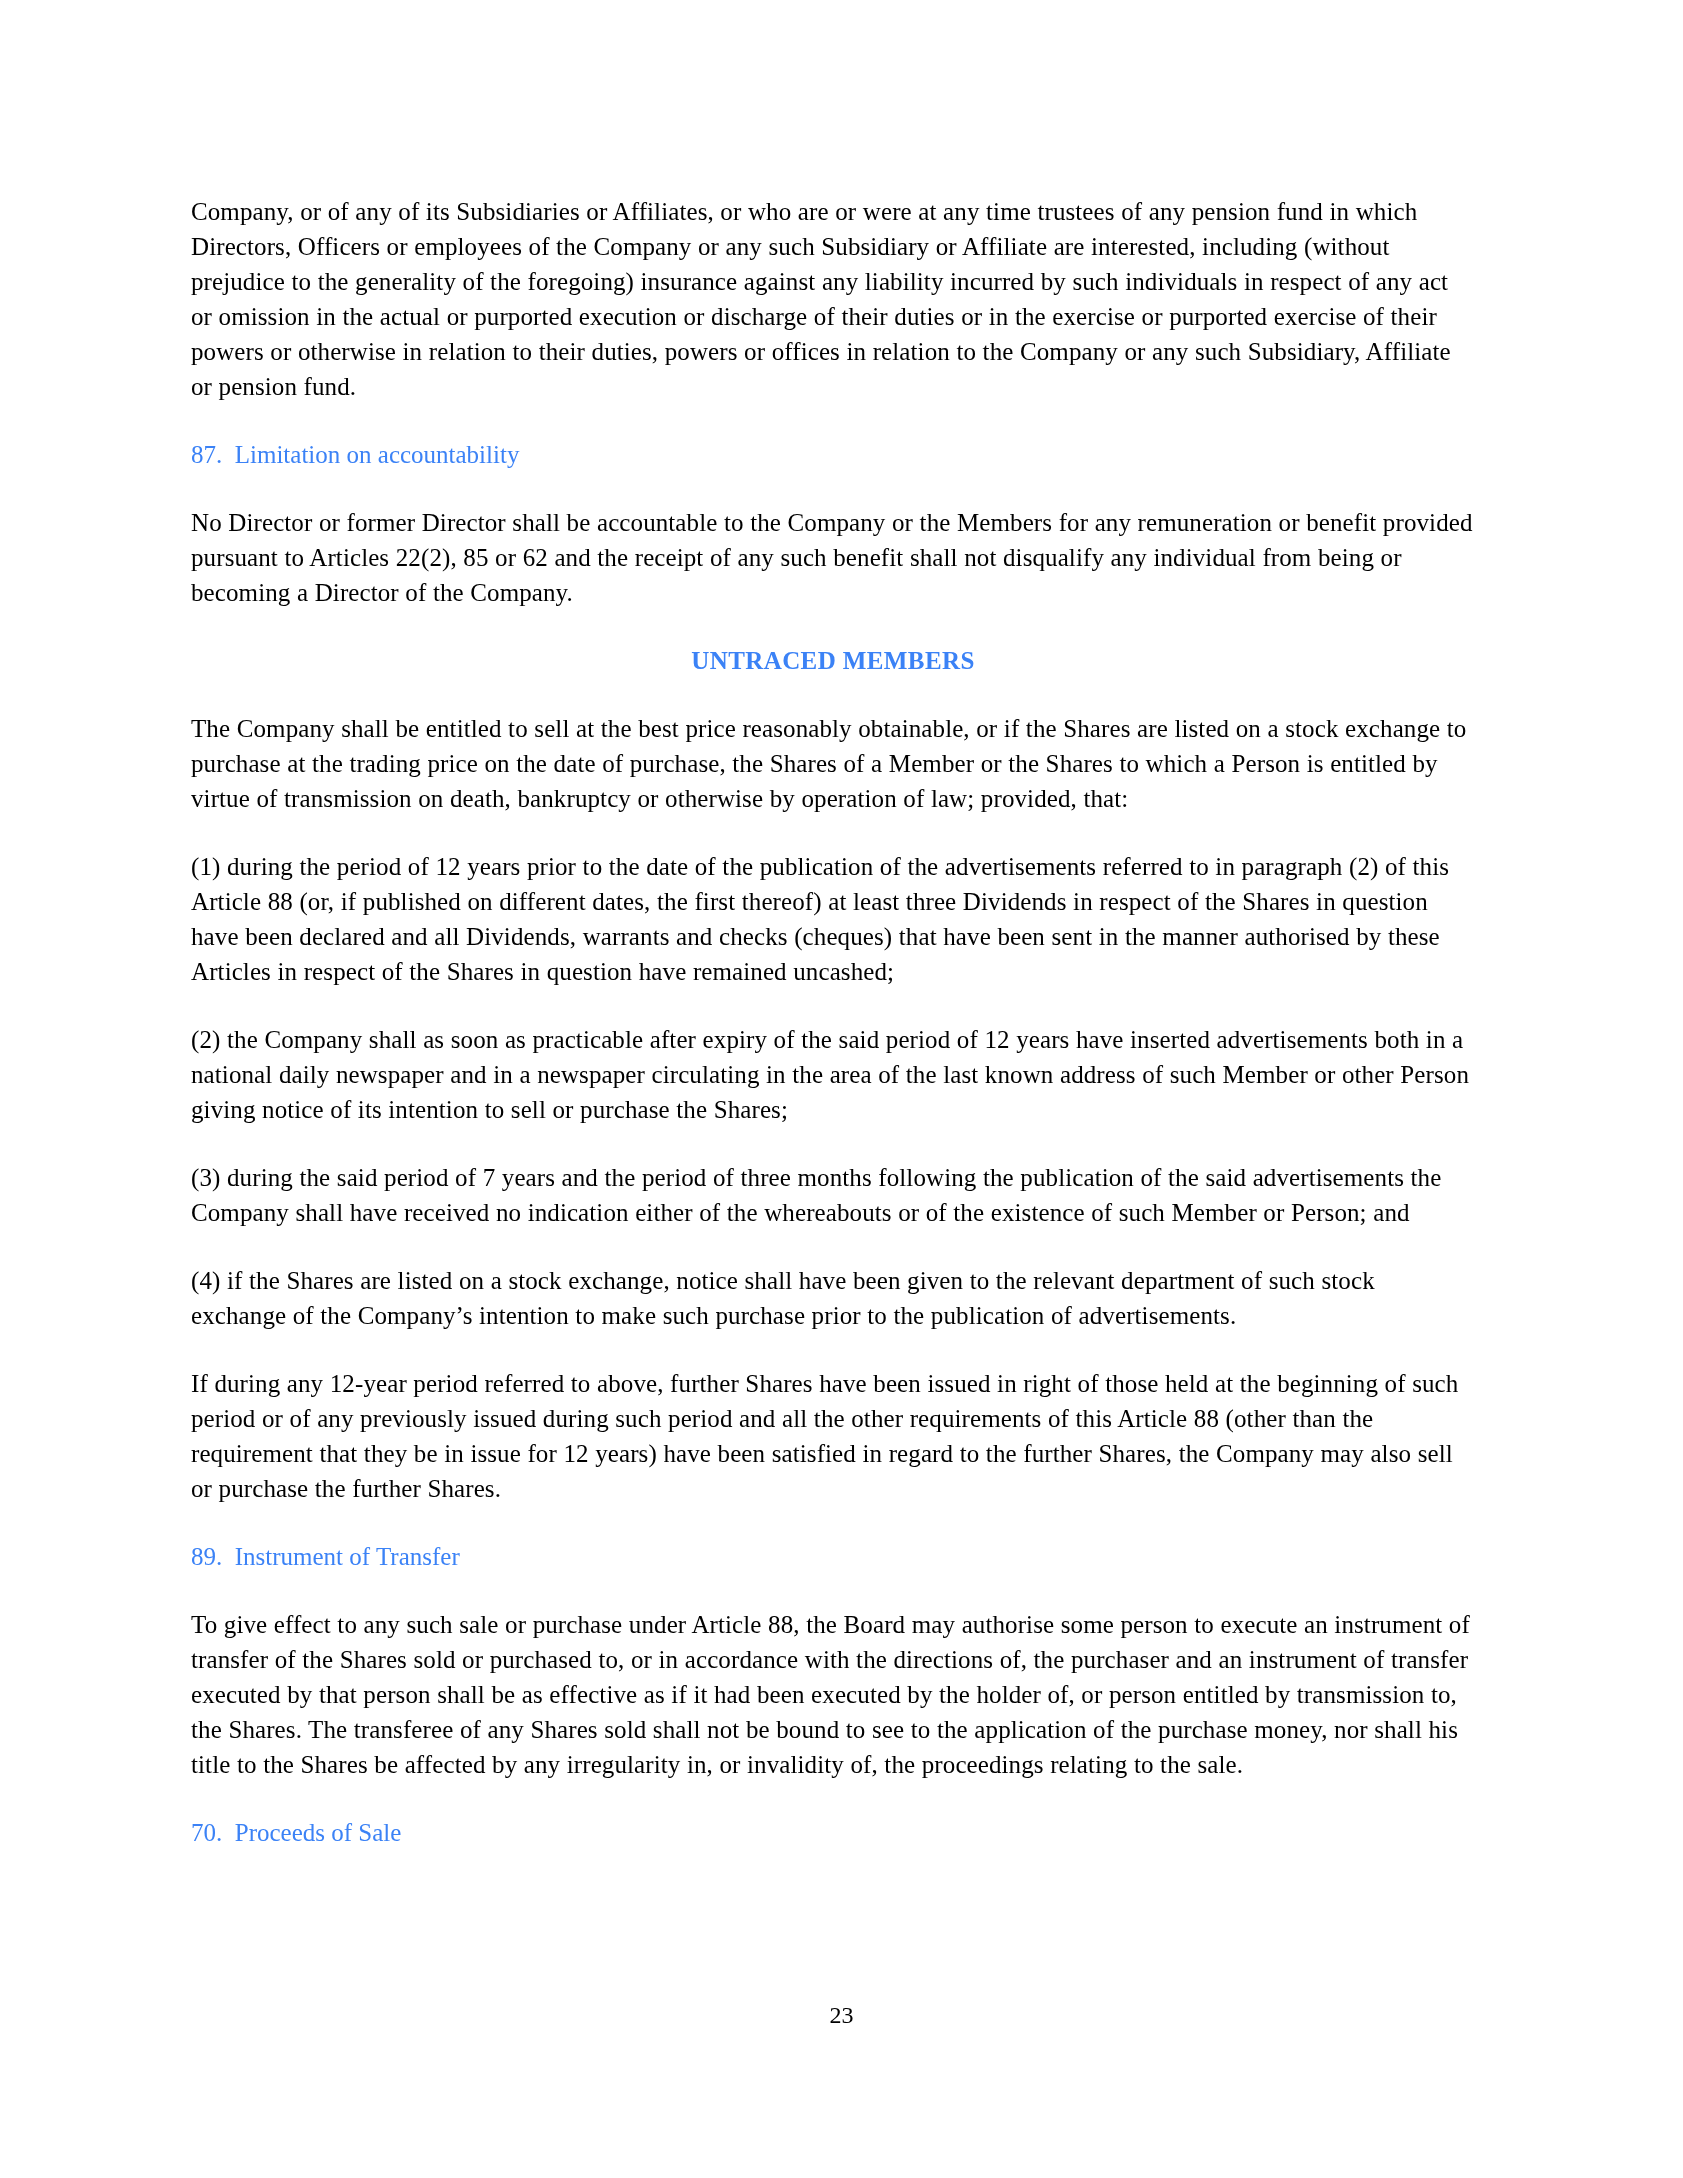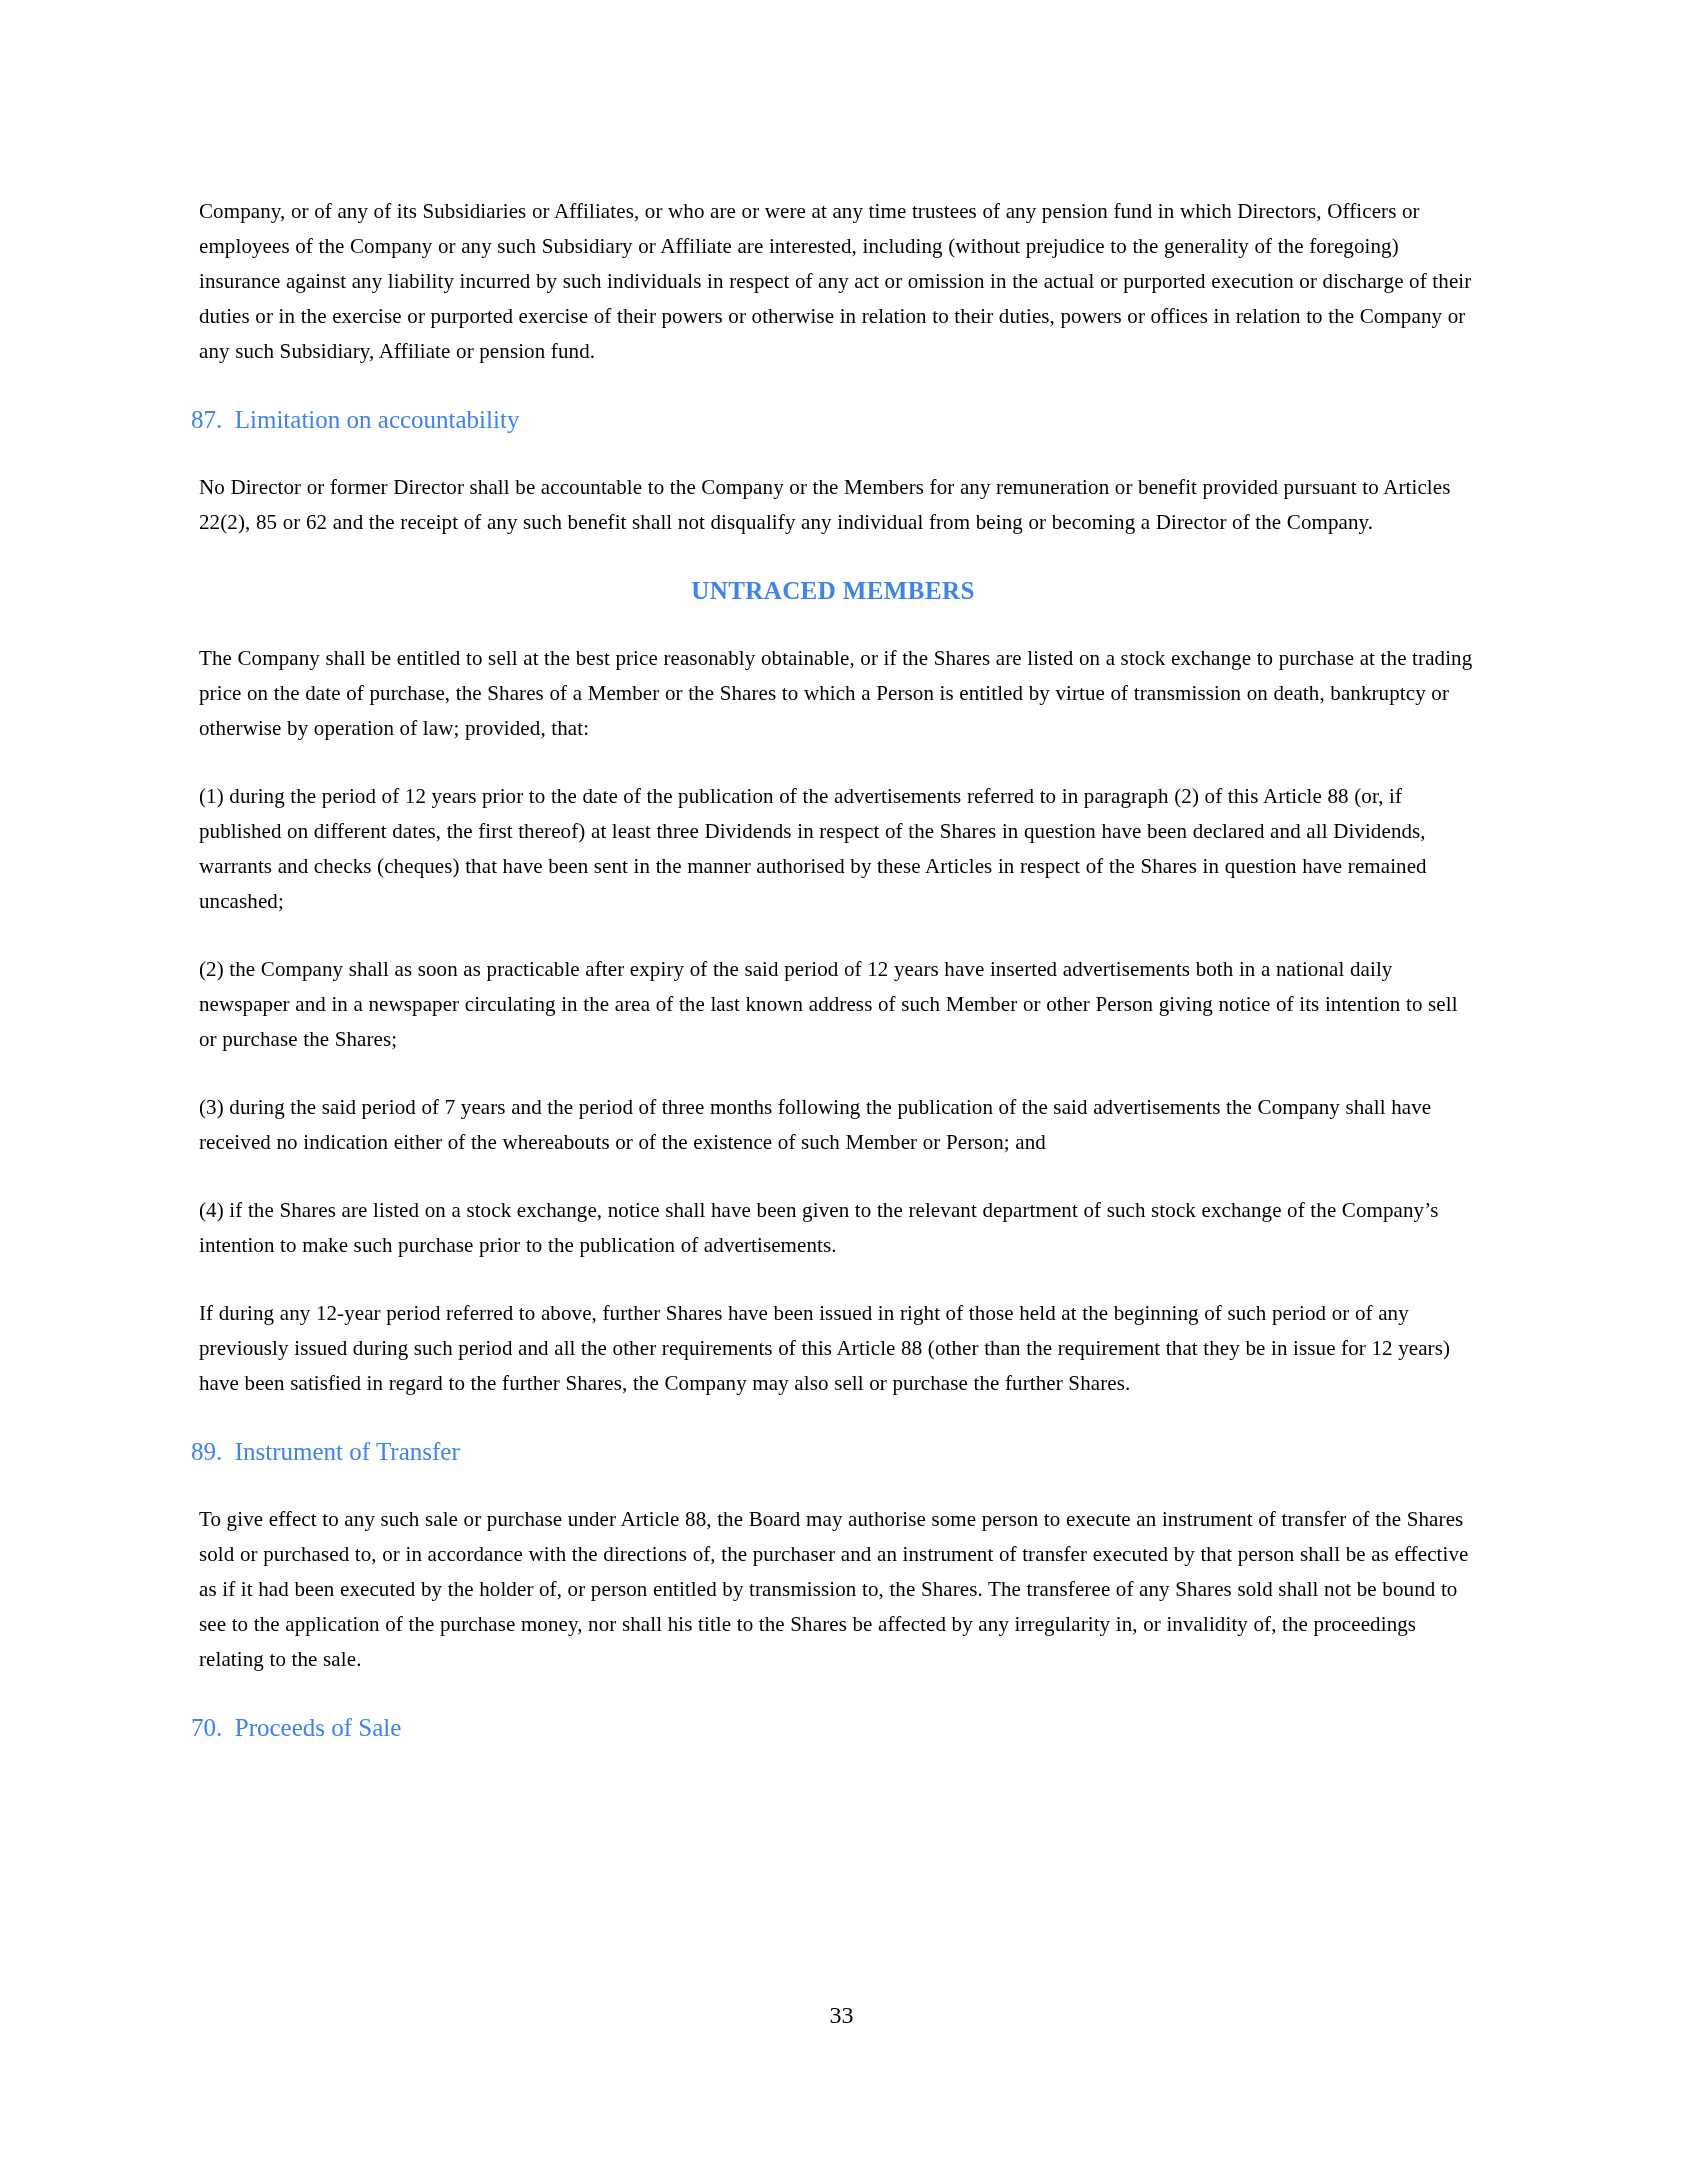--- a/index.html
+++ b/index.html
@@ -16,25 +16,25 @@
     overflow: hidden;
   }
   .content {
     position: absolute;
     left: 191px;
     top: 194px;
     width: 1284px;
   }
   .para {
     font-family: "Liberation Serif", "DejaVu Serif", serif;
-    font-size: 21px;
+    font-size: 25px;
     line-height: 35px;
     color: #000000;
     text-align: left;
-    margin: 0 0 33px 8px;
+    margin: 0 0 33px 0;
     letter-spacing: 0.1px;
     word-spacing: 0.2px;
   }
   .heading-num {
     font-family: "Liberation Serif", "DejaVu Serif", serif;
     font-size: 25px;
     line-height: 35px;
     color: #3b82f6;
     margin: 0 0 33px 0;
     white-space: pre;
@@ -90,16 +90,16 @@
 
     <p class="heading-num">89.  Instrument of Transfer</p>
 
     <p class="para">To give effect to any such sale or purchase under Article 88, the Board may authorise some person to execute an instrument of transfer of the Shares sold or purchased to, or in accordance with the directions of, the purchaser and an instrument of transfer executed by that person shall be as effective as if it had been executed by the holder of, or person entitled by transmission to, the Shares. The transferee of any Shares sold shall not be bound to see to the application of the purchase money, nor shall his title to the Shares be affected by any irregularity in, or invalidity of, the proceedings relating to the sale.</p>
 
     <p class="heading-num">70.  Proceeds of Sale</p>
 
 
   </div>
 
-  <div class="page-number">33</div>
+  <div class="page-number">23</div>
 
 </div>
 
 
 </body></html>

